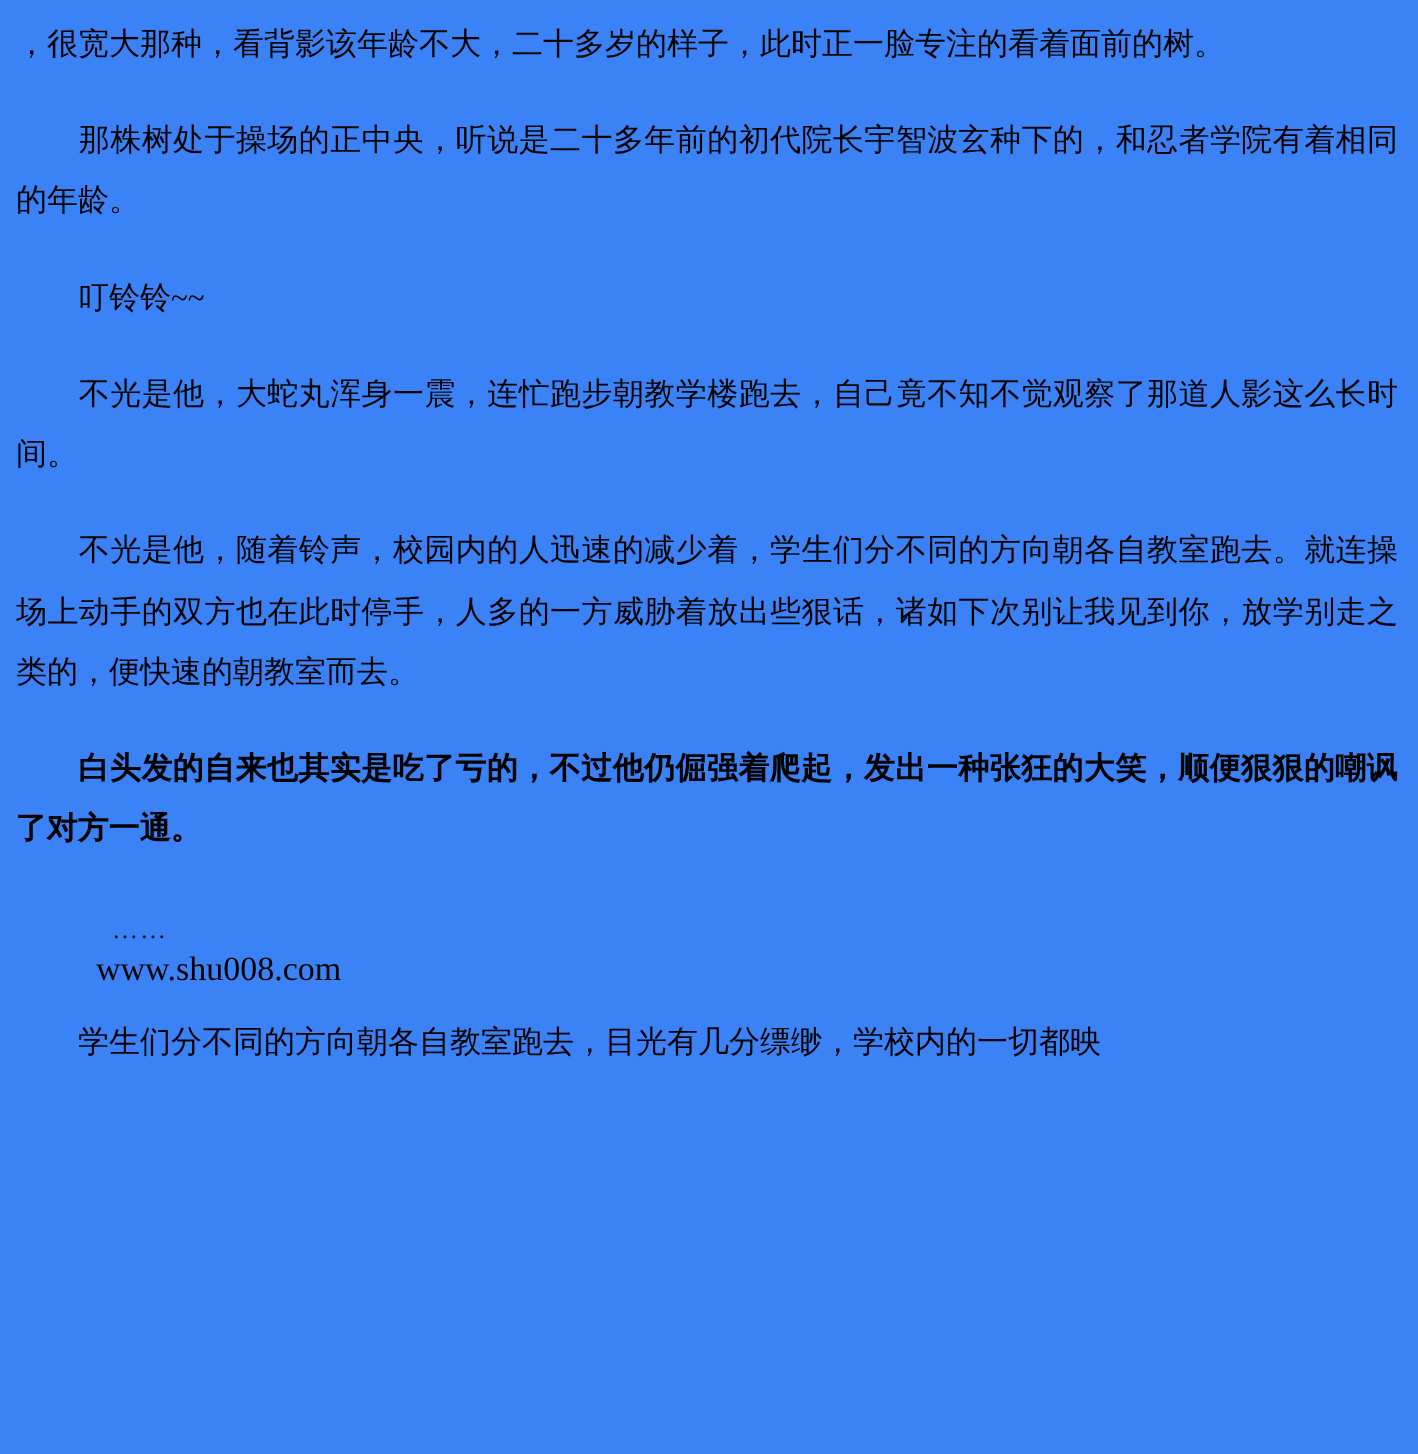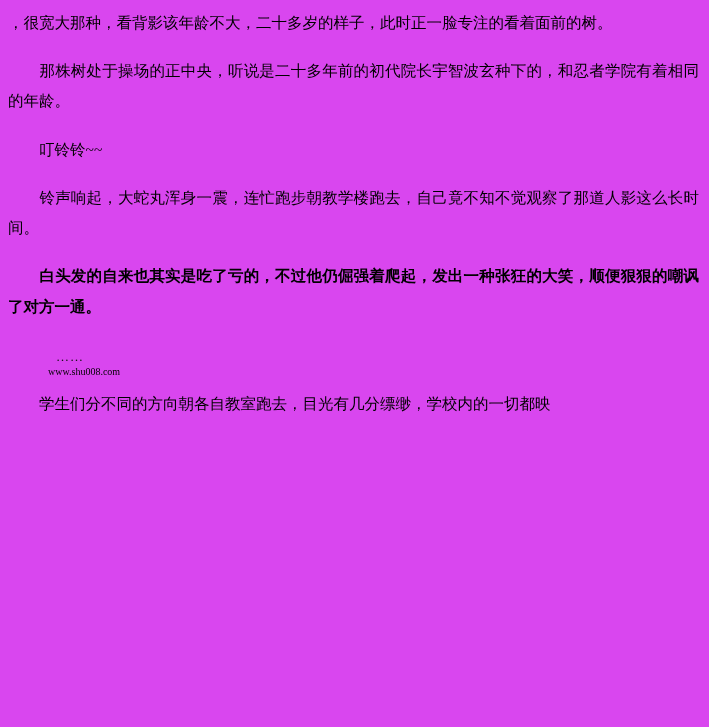--- a/index.html
+++ b/index.html
@@ -9,21 +9,21 @@
   }
   body {
     width: 709px;
     height: 727px;
     font-family: "Liberation Serif", "DejaVu Serif", serif;
   }
   #page {
     position: relative;
     width: 709px;
     height: 727px;
-    background: #d946ef;
+    background: #3b82f6;
     box-sizing: border-box;
     overflow: hidden;
   }
   #content {
     padding: 8px 10px 0 8px;
     color: #000000;
     font-size: 15.5px;
     line-height: 1.95;
     text-align: justify;
     text-justify: inter-ideograph;
@@ -42,41 +42,42 @@
     padding-left: 48px;
     line-height: 1.35;
   }
   .dots {
     font-size: 13px;
     letter-spacing: 1px;
     color: #111111;
   }
   .site {
     font-family: "Liberation Serif", "DejaVu Serif", serif;
-    font-size: 10px;
+    font-size: 17px;
     color: #000000;
     padding-left: -2px;
     margin-left: -8px;
   }
   .last-line {
     margin-top: 10px;
     margin-bottom: 0;
     white-space: pre-wrap;
   }
 </style>
 </head>
 <body>
 
 <div id="page">
   <div id="content">
 
     <p class="para">，很宽大那种，看背影该年龄不大，二十多岁的样子，此时正一脸专注的看着面前的树。</p>
     <p class="para">　　那株树处于操场的正中央，听说是二十多年前的初代院长宇智波玄种下的，和忍者学院有着相同的年龄。</p>
     <p class="para">　　叮铃铃~~</p>
-    <p class="para">　　铃声响起，大蛇丸浑身一震，连忙跑步朝教学楼跑去，自己竟不知不觉观察了那道人影这么长时间。</p>
+    <p class="para">　　不光是他，大蛇丸浑身一震，连忙跑步朝教学楼跑去，自己竟不知不觉观察了那道人影这么长时间。</p>
+    <p class="para">　　不光是他，随着铃声，校园内的人迅速的减少着，学生们分不同的方向朝各自教室跑去。就连操场上动手的双方也在此时停手，人多的一方威胁着放出些狠话，诸如下次别让我见到你，放学别走之类的，便快速的朝教室而去。</p>
     <p class="para tight">　　白头发的自来也其实是吃了亏的，不过他仍倔强着爬起，发出一种张狂的大笑，顺便狠狠的嘲讽了对方一通。</p>
 
     <div class="watermark-block">
       <div class="dots">……</div>
       <div class="site">www.shu008.com</div>
     </div>
 
     <p class="last-line">　　学生们分不同的方向朝各自教室跑去，目光有几分缥缈，学校内的一切都映</p>
 
   </div>

